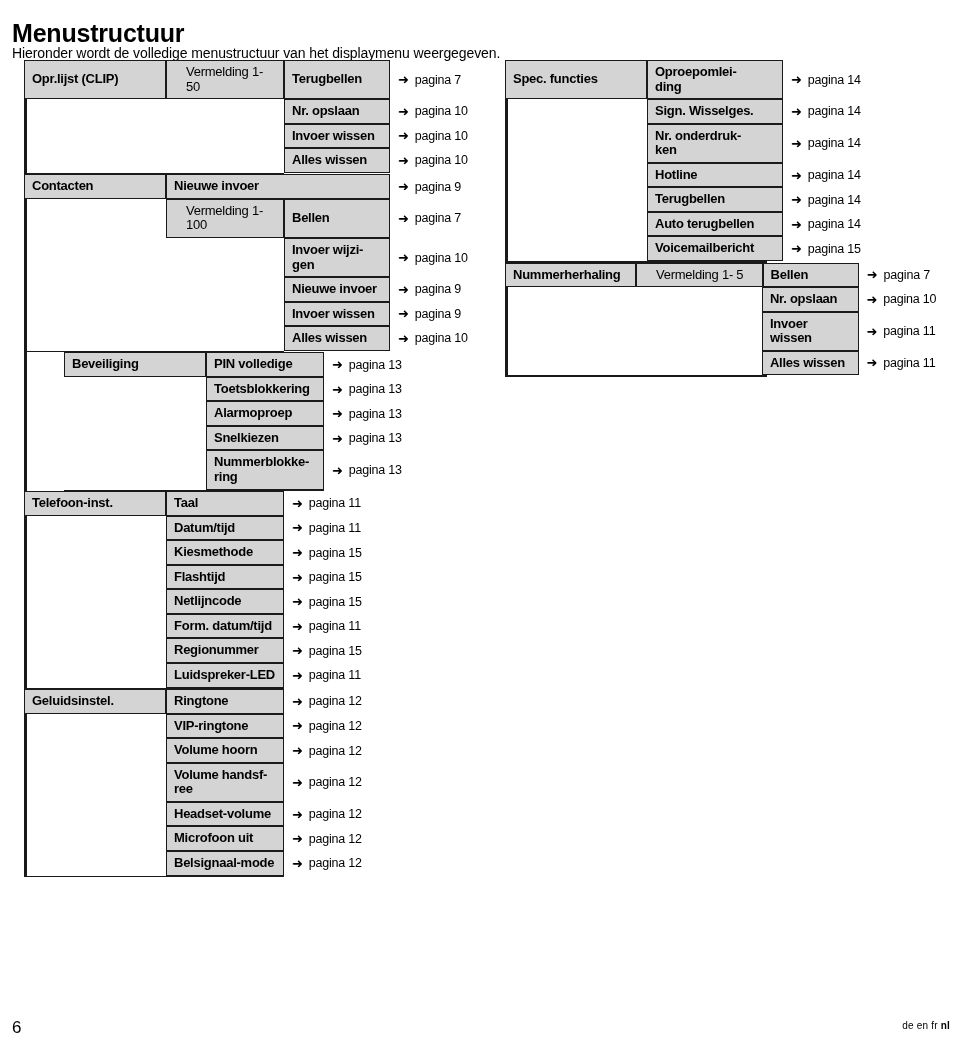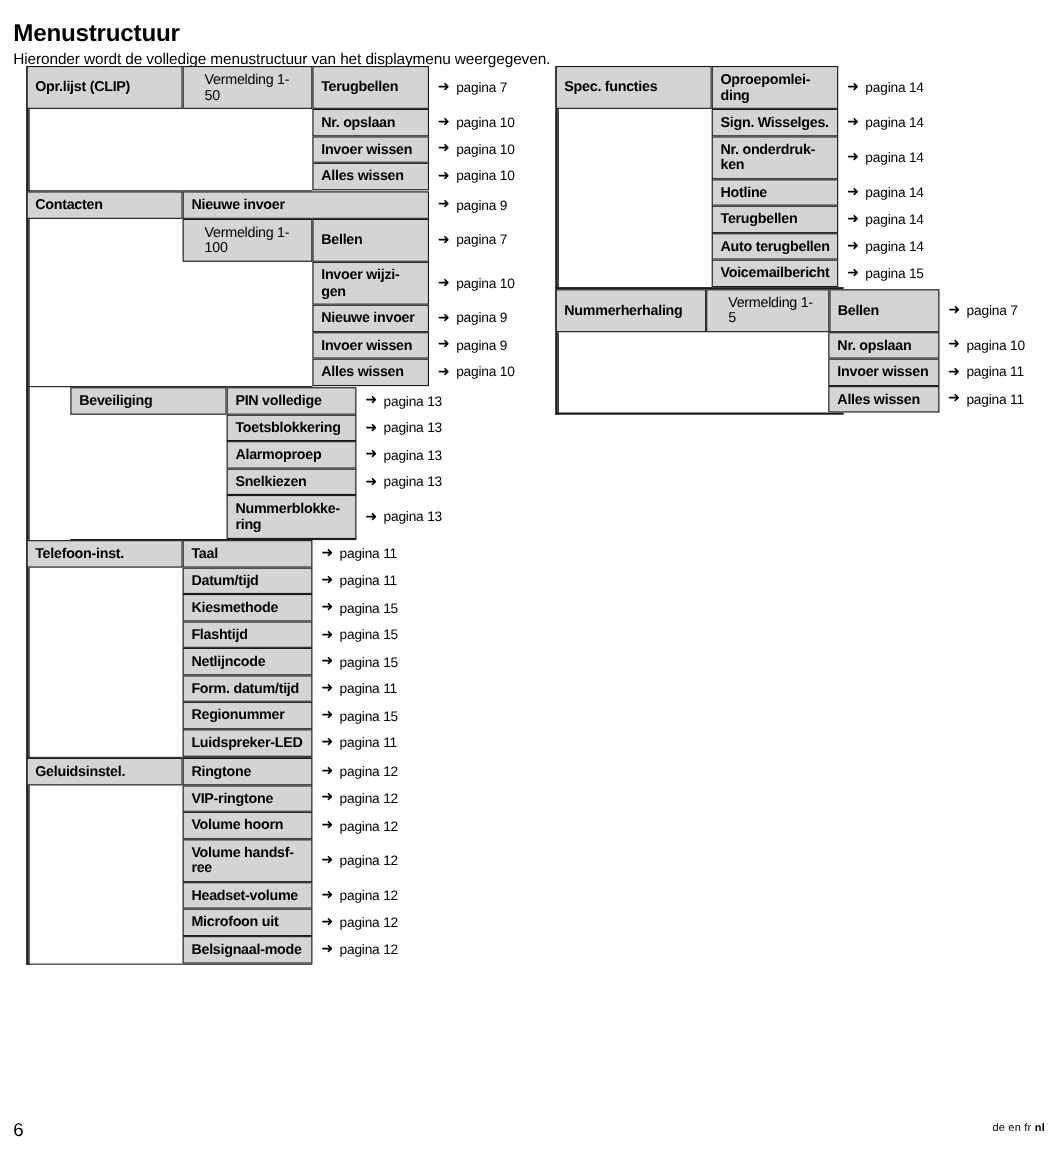--- a/index.html
+++ b/index.html
@@ -14,21 +14,21 @@
     font-family: "Liberation Sans", sans-serif;
     color: #000000;
     overflow: hidden;
   }
 
   
   .page-title {
     position: absolute;
     left: 12px;
     top: 2px;
-    font-size: 22px;
+    font-size: 25px;
     font-weight: bold;
     letter-spacing: -0.2px;
   }
   .page-subtitle {
     position: absolute;
     left: 12px;
     top: 31px;
     font-size: 14px;
     font-weight: normal;
     letter-spacing: -0.1px;
@@ -102,21 +102,21 @@
   #left-table .c1 { width: 142px; }
   #left-table .c2 { width: 118px; }
   #left-table .c3 { width: 106px; }
   #left-table .c23 { width: 224px; }
   #left-table .ref { width: 110px; }
   #left-table .spacer1 { width: 142px; }
 
   
   #right-table { left: 505px; top: 60px; width: 455px; }
   #right-table .c1 { width: 142px; text-align: right; }
-  #right-table .c2 { width: 115px; }
+  #right-table .c2 { width: 136px; }
   #right-table .c3 { width: 104px; }
   #right-table .ref { width: 110px; }
   #right-table .spacer1 { width: 142px; }
 
   
   .grouprail {
     position: absolute;
     left: 0;
     width: 1px;
     background: #1a1a1a;

